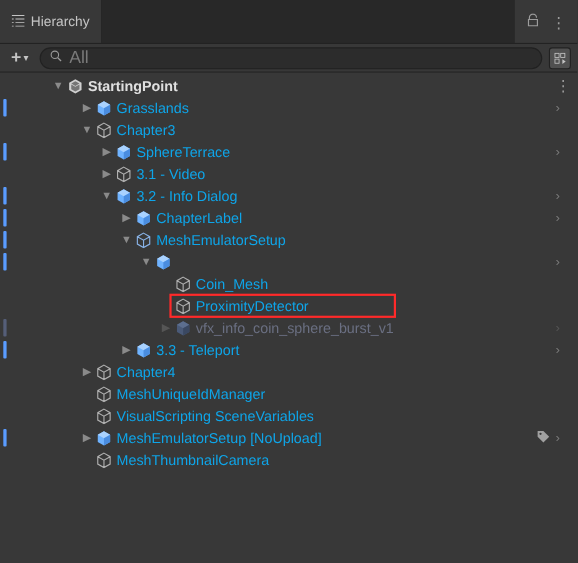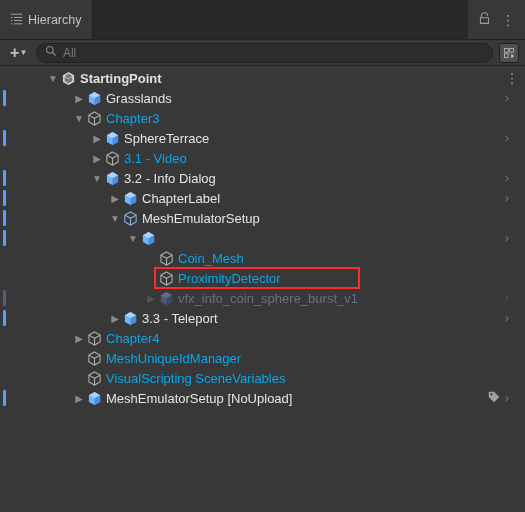--- a/index.html
+++ b/index.html
@@ -74,21 +74,21 @@
     height: 20px;
     padding: 0 8px;
     gap: 6px;
   }
   .search-input {
     flex: 1;
     background: transparent;
     border: none;
     outline: none;
     color: #c4c4c4;
-    font-size: 12px;
+    font-size: 16px;
   }
   .search-input::placeholder { color: #7a7a7a; }
   .right-ico {
     width: 20px;
     height: 20px;
     border: 1px solid #212121;
     border-radius: 3px;
     display: flex;
     align-items: center;
     justify-content: center;
@@ -137,21 +137,21 @@
     justify-content: center;
   }
   .label {
     margin-left: 4px;
     white-space: nowrap;
     overflow: hidden;
     text-overflow: ellipsis;
   }
   .dim { color: #0ea5e9; }
   .faded { color: #6a6f82; }
-  .blue-txt { color: #e5e5e5; }
+  .blue-txt { color: #0ea5e9; }
   .bold { font-weight: 600; color: #e0e0e0; }
   .chev {
     width: 14px;
     color: #7a7a7a;
     font-size: 12px;
     flex-shrink: 0;
   }
   .spacer { flex: 1; }
   .tag-icon {
     color: #9a9a9a;
@@ -442,17 +442,26 @@
       <span class="spacer"></span>
       <span class="tag-icon">
         <svg width="14" height="14" viewBox="0 0 16 16">
             <path fill="#a0a0a0" d="M2 2h6l6 6-6 6-6-6z"></path>
             <circle cx="5" cy="5" r="1.2" fill="#383838"></circle>
           </svg>
       </span>
       <span class="chev">›</span>
     </div>
 
+    <div class="row" style="padding-left:86px;">
+      <span class="cube">
+          <svg viewBox="0 0 16 16">
+            <path fill="none" stroke="#b0b0b0" stroke-width="1.1" d="M8 1l6 3.4v7.2L8 15 2 11.6V4.4zM2 4.4L8 7.8l6-3.4M8 7.8V15"></path>
+          </svg>
+        </span>
+      <span class="label dim">MeshThumbnailCamera</span>
+      <span class="spacer"></span>
+    </div>
 
     <div class="hl" style="left: 154px; top: 201px; width: 206px; height: 22px;"></div>
 
   </div>
 </div>
 
 </body></html>

